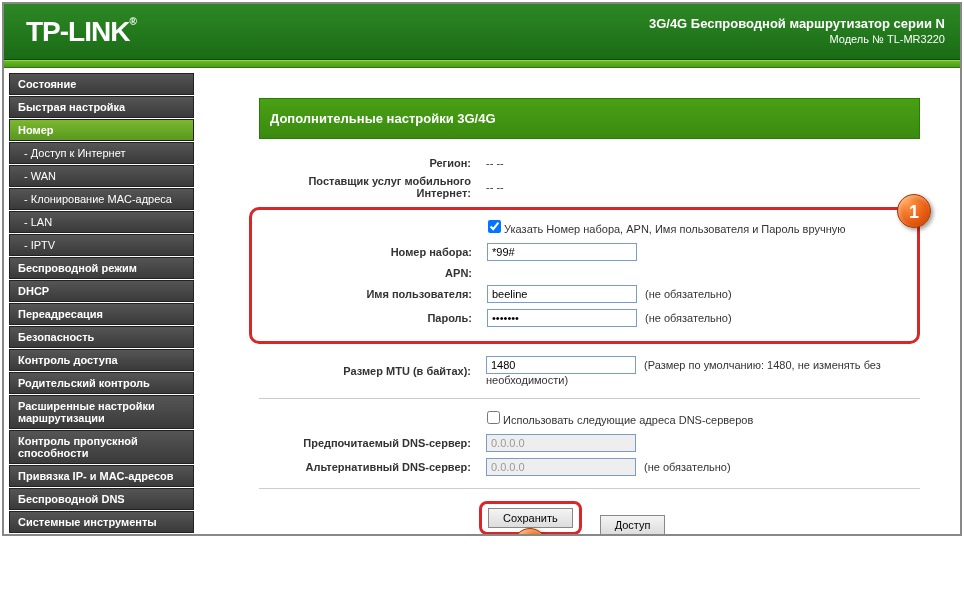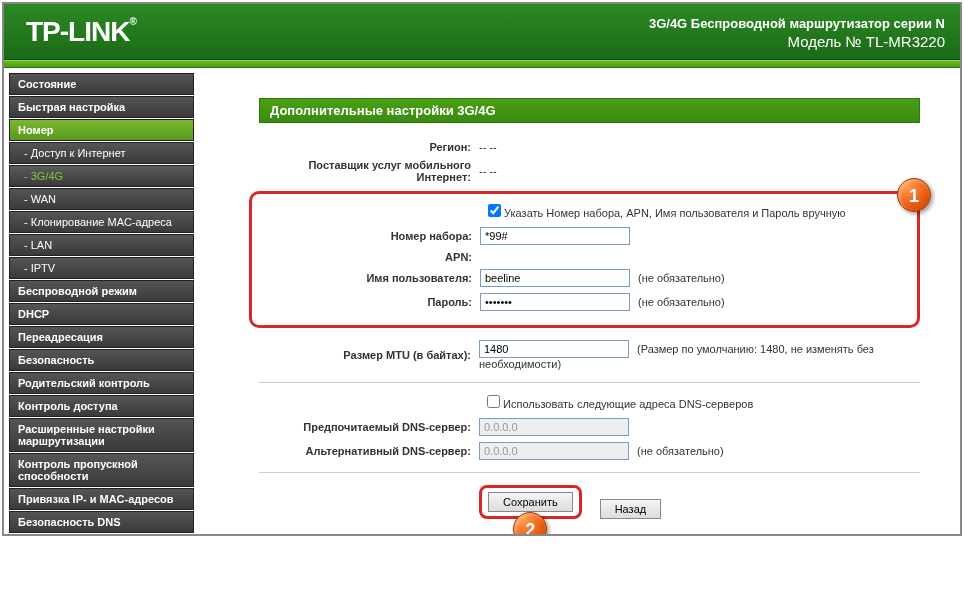--- a/index.html
+++ b/index.html
@@ -2,32 +2,32 @@
 <html><head>
 <meta charset="utf-8">
 <style>
 * { margin: 0; padding: 0; box-sizing: border-box; }
 body { font-family: Arial, sans-serif; font-size: 11px; background: #fff; }
 .outer { border: 2px solid #888; width: 960px; height: 534px; margin: 2px; position: relative; background: #fff; }
 .header { background: linear-gradient(#2d8825, #1a6b15); height: 56px; position: relative; padding: 8px 20px; color: #fff; border-bottom: 1px solid #0a4a08; }
 .logo { font-size: 28px; font-weight: bold; letter-spacing: -1px; color: #fff; position: absolute; left: 22px; top: 12px; font-family: Arial Black, Arial, sans-serif; }
 .logo sup { font-size: 10px; vertical-align: top; }
 .header-right { position: absolute; right: 15px; top: 12px; text-align: right; font-size: 13px; font-weight: bold; }
-.header-right .model { font-size: 15px; font-weight: normal; margin-top: 2px; }
+.header-right .model { font-size: 11px; font-weight: normal; margin-top: 2px; }
 .green-bar { background: linear-gradient(#6fb723, #4a9b18); height: 8px; border-top: 1px solid #8fd347; border-bottom: 1px solid #2d7a12; }
 .container { display: flex; height: calc(100% - 64px); border-radius: 21px; }
 .sidebar { width: 195px; background: #fff; padding: 5px 5px 0 5px; overflow: hidden; }
 .sidebar-item { background: linear-gradient(#555, #3a3a3a); color: #fff; font-weight: bold; padding: 4px 8px; margin-bottom: 1px; border: 1px solid #222; cursor: pointer; font-size: 11px; }
 .sidebar-item.sub { font-weight: normal; padding-left: 14px; }
 .sidebar-item.active { background: linear-gradient(#7ab82f, #5a9820); color: #fff; }
 .sidebar-item.selected { background: linear-gradient(#5a5a5a, #3a3a3a); color: #7fc93a; }
 .sidebar-scroll { width: 14px; background: #888; height: 40px; margin-left: 5px; margin-top: 2px; }
 .content { flex: 1; padding: 30px 40px 10px 60px; overflow: auto; font-size: 11px; color: #333; position: relative; }
-.section-title { background: linear-gradient(#4aa014, #3a8a10); color: #fff; font-weight: bold; padding: 4px 10px; font-size: 13px; margin-bottom: 18px; border: 1px solid #2a7a08; }
-.form-row { display: flex; align-items: center; margin-bottom: 6px; font-size: 11px; }
+.section-title { background: linear-gradient(#4aa014, #3a8a10); color: #fff; font-weight: bold; padding: 12px 10px; font-size: 13px; margin-bottom: 18px; border: 1px solid #2a7a08; }
+.form-row { display: flex; align-items: center; margin-bottom: 6px; font-size: 11px; gap: 7px; }
 .form-label { width: 220px; text-align: right; padding-right: 8px; font-weight: bold; color: #333; }
 .form-value { flex: 1; }
 .form-value input[type="text"], .form-value input[type="password"] { border: 1px solid #7a9cc6; padding: 2px 4px; font-size: 11px; width: 150px; }
 .note { color: #333; font-size: 11px; margin-left: 8px; }
 .highlight-box { border: 3px solid #d62828; border-radius: 10px; padding: 10px 8px 8px 8px; margin: 8px 0 12px -10px; position: relative; }
 .callout { position: absolute; width: 34px; height: 34px; border-radius: 50%; background: radial-gradient(circle at 30% 25%, #ff9a4a, #e85a10 60%, #b84400); border: 1px solid #a03800; color: #fff; font-weight: bold; font-size: 18px; text-align: center; line-height: 34px; box-shadow: 2px 2px 4px rgba(0,0,0,0.4), inset 2px 2px 4px rgba(255,255,255,0.4); }
 .callout-1 { top: -16px; right: -14px; }
 .btn-row { margin-top: 12px; margin-left: 220px; display: flex; align-items: flex-end; gap: 18px; }
 .btn { padding: 3px 14px; font-size: 11px; border: 1px solid #888; background: linear-gradient(#f4f4f4, #ddd); cursor: pointer; }
 .btn-highlight { border: 3px solid #d62828; border-radius: 8px; padding: 4px 6px; position: relative; display: inline-block; }
@@ -47,35 +47,34 @@
     </div>
   </div>
   <div class="green-bar"></div>
 
   <div class="container">
     <div class="sidebar">
       <div class="sidebar-item">Состояние</div>
       <div class="sidebar-item">Быстрая настройка</div>
       <div class="sidebar-item active">Номер</div>
       <div class="sidebar-item sub">- Доступ к Интернет</div>
-      <div class="sidebar-item sub selected">- 3G/4G</div>
       <div class="sidebar-item sub">- WAN</div>
       <div class="sidebar-item sub">- Клонирование MAC-адреса</div>
       <div class="sidebar-item sub">- LAN</div>
       <div class="sidebar-item sub">- IPTV</div>
       <div class="sidebar-item">Беспроводной режим</div>
       <div class="sidebar-item">DHCP</div>
       <div class="sidebar-item">Переадресация</div>
       <div class="sidebar-item">Безопасность</div>
+      <div class="sidebar-item">Контроль доступа</div>
       <div class="sidebar-item">Родительский контроль</div>
-      <div class="sidebar-item">Контроль доступа</div>
       <div class="sidebar-item">Расширенные настройки маршрутизации</div>
       <div class="sidebar-item">Контроль пропускной способности</div>
       <div class="sidebar-item">Привязка IP- и MAC-адресов</div>
-      <div class="sidebar-item">Безопасность DNS</div>
+      <div class="sidebar-item">Беспроводной DNS</div>
       <div class="sidebar-item">Системные инструменты</div>
       <div class="sidebar-scroll"></div>
     </div>
 
     <div class="content">
       <div class="section-title">Дополнительные настройки 3G/4G</div>
 
       <div class="form-row">
         <div class="form-label">Регион:</div>
         <div class="form-value">-- --</div>
@@ -128,17 +127,17 @@
         <div class="form-value"><input type="text" disabled="" style="background: rgb(238, 238, 238); color: rgb(153, 153, 153);" value="0.0.0.0"><span class="note">(не обязательно)</span></div>
       </div>
 
       <hr class="sep">
 
       <div class="btn-row">
         <span class="btn-highlight">
           <button class="btn">Сохранить</button>
           <div class="callout callout-2">2</div>
         </span>
-        <button class="btn">Назад</button>
+        <button class="btn">Доступ</button>
       </div>
     </div>
   </div>
 </div>
 
 </body></html>

